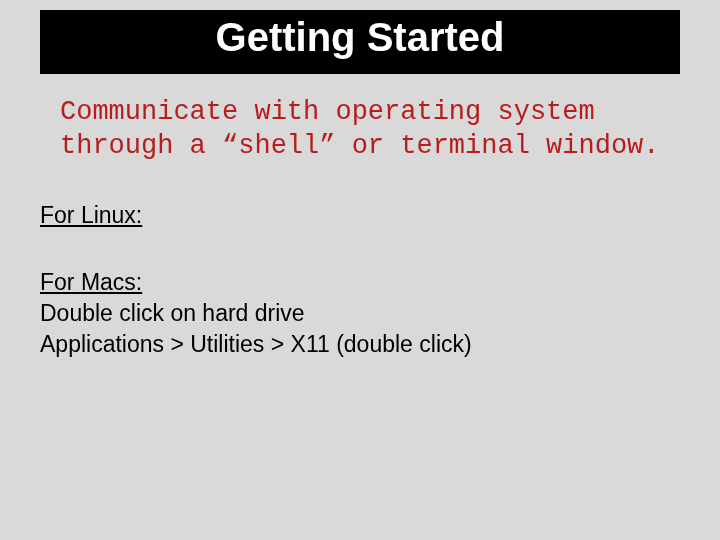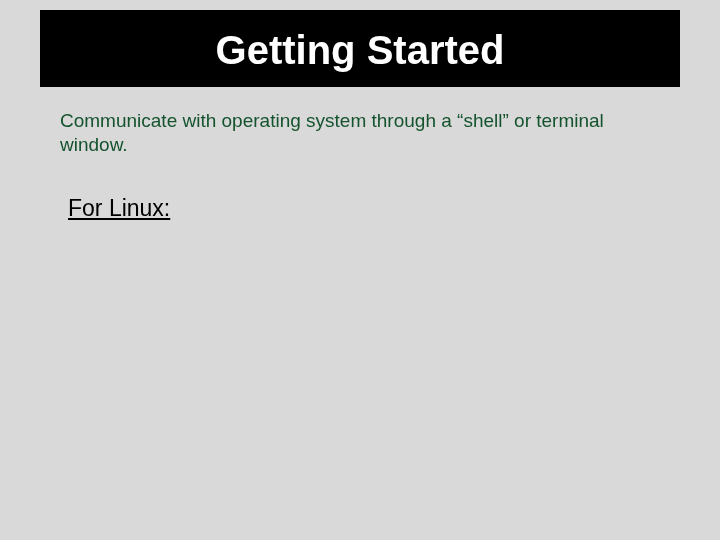--- a/index.html
+++ b/index.html
@@ -6,55 +6,58 @@
     body {
       width: 720px;
       height: 540px;
       background: #d9d9d9;
       font-family: Arial, Helvetica, sans-serif;
       overflow: hidden;
     }
     .title-bar {
       background: #000;
       color: #fff;
-      padding: 18px 0 14px 0;
+      padding: 5px 0 14px 0;
       margin: 10px 40px 0 40px;
     }
     .title-text {
       font-size: 40px;
       font-weight: bold;
       text-align: center;
     }
     .intro {
       margin: 22px 60px 0 60px;
-      font-size: 19px;
-      color: #14532d;
+      font-size: 27px;
+      color: #b91c1c;
       line-height: 1.25;
+      font-family: Liberation Mono, monospace;
     }
     .section {
       margin: 36px 60px 0 40px;
       font-size: 23px;
       color: #000;
       line-height: 1.35;
     }
     .section-head {
       text-decoration: underline;
-      margin-left: 28px;
     }
     .section-line {
       display: block;
     }
   </style>
 </head>
 <body>
 
 <div class="title-bar">
   <div class="title-text">Getting Started</div>
 </div>
 
 <div class="intro">Communicate with operating system through a “shell” or terminal window.</div>
 
 <div class="section">
   <span class="section-head section-line">For Linux:</span>
 </div>
 
 <div class="section">
+  <span class="section-head section-line">For Macs:</span>
+  <span class="section-line">Double click on hard drive</span>
+  <span class="section-line">Applications &gt; Utilities &gt; X11 (double click)</span>
 </div>
 
 </body></html>

